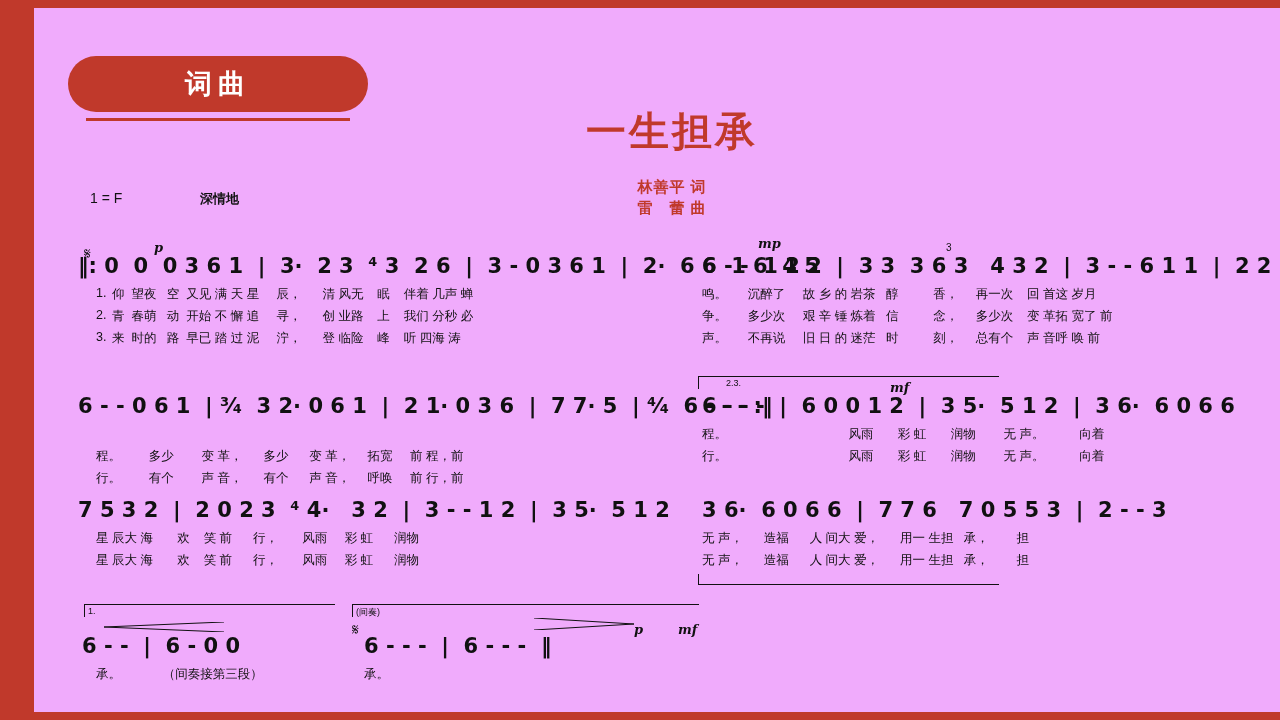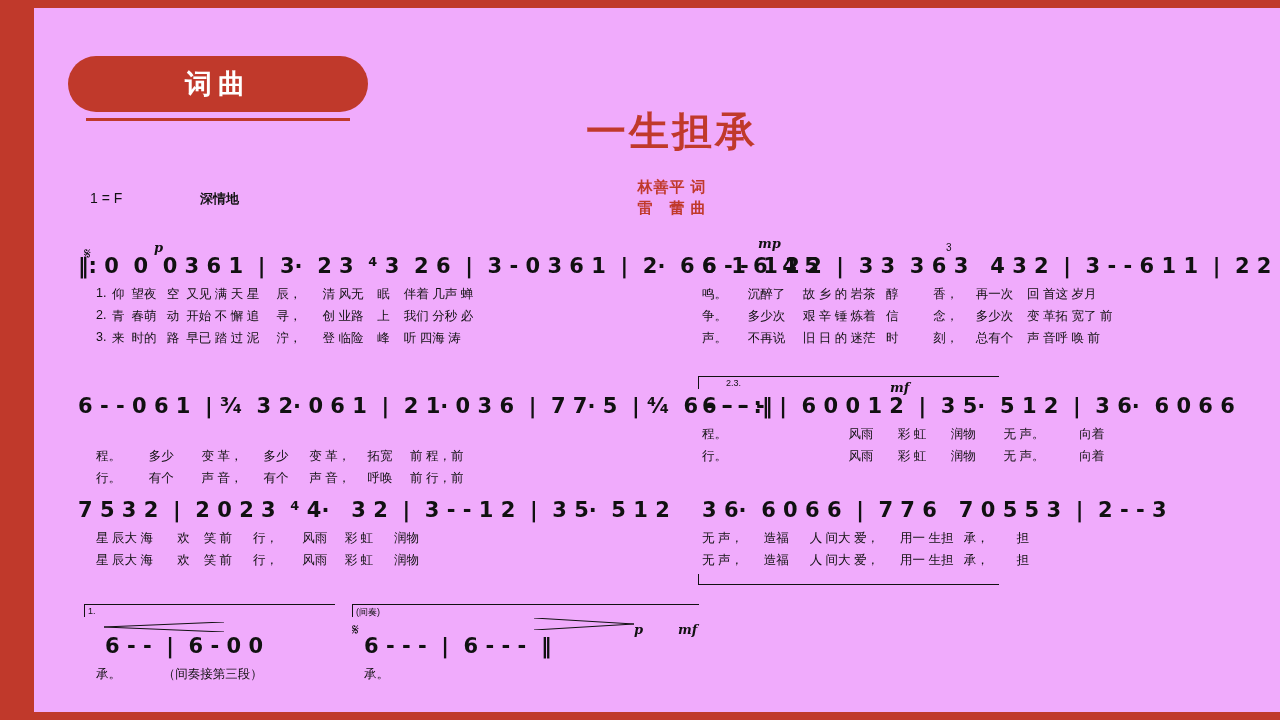--- a/index.html
+++ b/index.html
@@ -148,21 +148,21 @@
     <div class="rb-label" style="left:54px;top:2px;">1.</div>
 
     <div class="repeat-bracket" style="left:318px;top:0px;width:346px;"></div>
     <div class="rb-label" style="left:322px;top:2px;">(间奏)</div>
 
     <div class="segno" style="left:318px;top:16px;">𝄋</div>
 
     <div class="dyn" style="left:644px;top:18px;">mf</div>
     <div class="dyn" style="left:600px;top:18px;">p</div>
 
-    <div class="notes" style="left:71px;top:30px;">6 - -  |  6 - 0 0</div>
+    <div class="notes" style="left:48px;top:30px;">6 - -  |  6 - 0 0</div>
     <div class="notes" style="left:330px;top:30px;">6 - - -  |  6 - - -  ‖</div>
 
     <div class="lyr" style="left:62px;top:62px;">承。            （间奏接第三段）</div>
     <div class="lyr" style="left:330px;top:62px;">承。</div>
 
     <div class="hairpin" style="left:70px;top:18px;width:120px;">
       <svg width="120" height="10">
           <line x1="0" y1="5" x2="120" y2="0" stroke="#111" stroke-width="1"></line>
           <line x1="0" y1="5" x2="120" y2="10" stroke="#111" stroke-width="1"></line>
         </svg>

